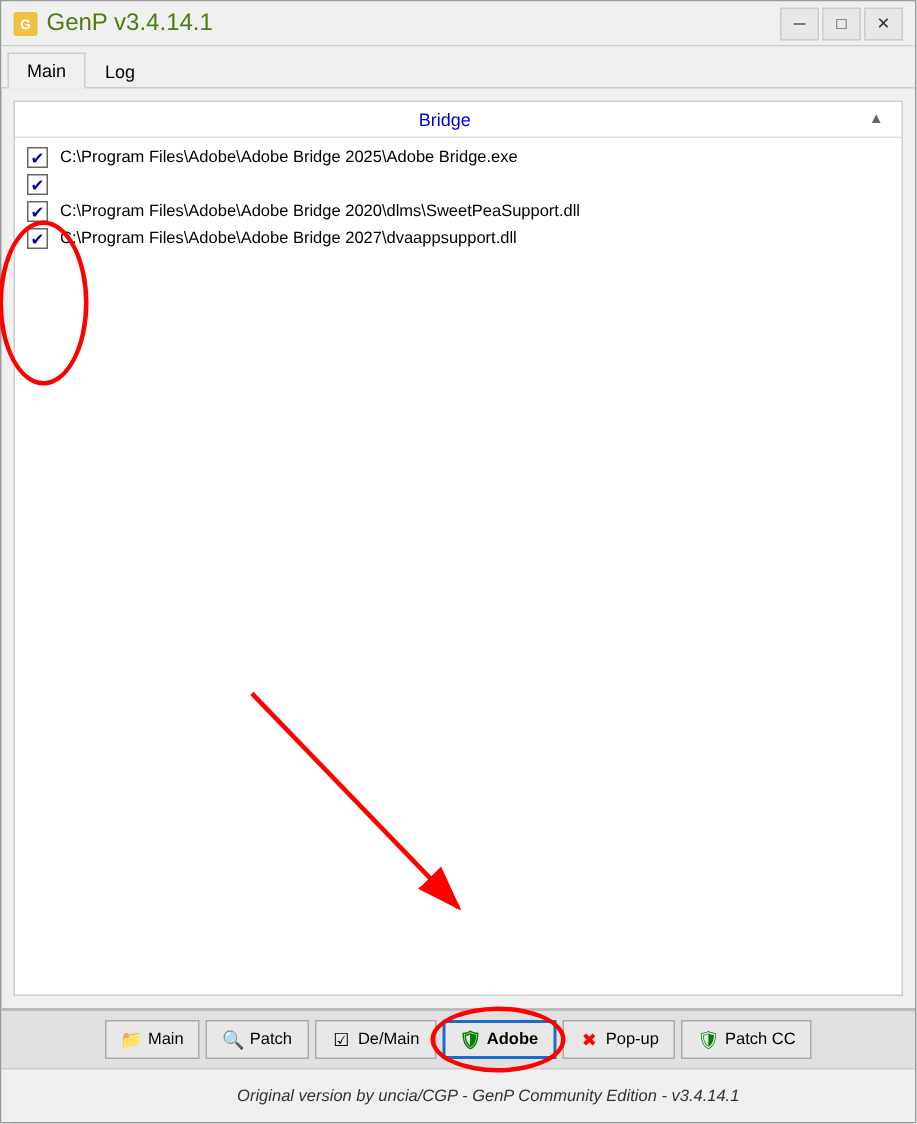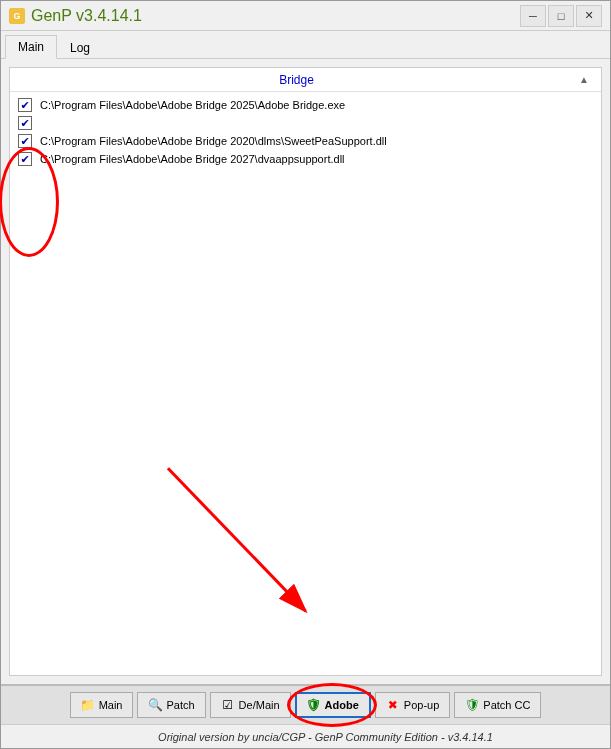--- a/index.html
+++ b/index.html
@@ -192,21 +192,21 @@
     }
     .btn-icon {
       width: 14px;
       height: 14px;
       display: flex;
       align-items: center;
       justify-content: center;
       font-size: 12px;
     }
     .status-bar {
-      height: 24px;
+      height: 36px;
       background: #f0f0f0;
       border-top: 1px solid #ccc;
       display: flex;
       align-items: center;
       justify-content: center;
       font-size: 11px;
       color: #333;
       font-style: italic;
       padding-left: 40px;
     }

